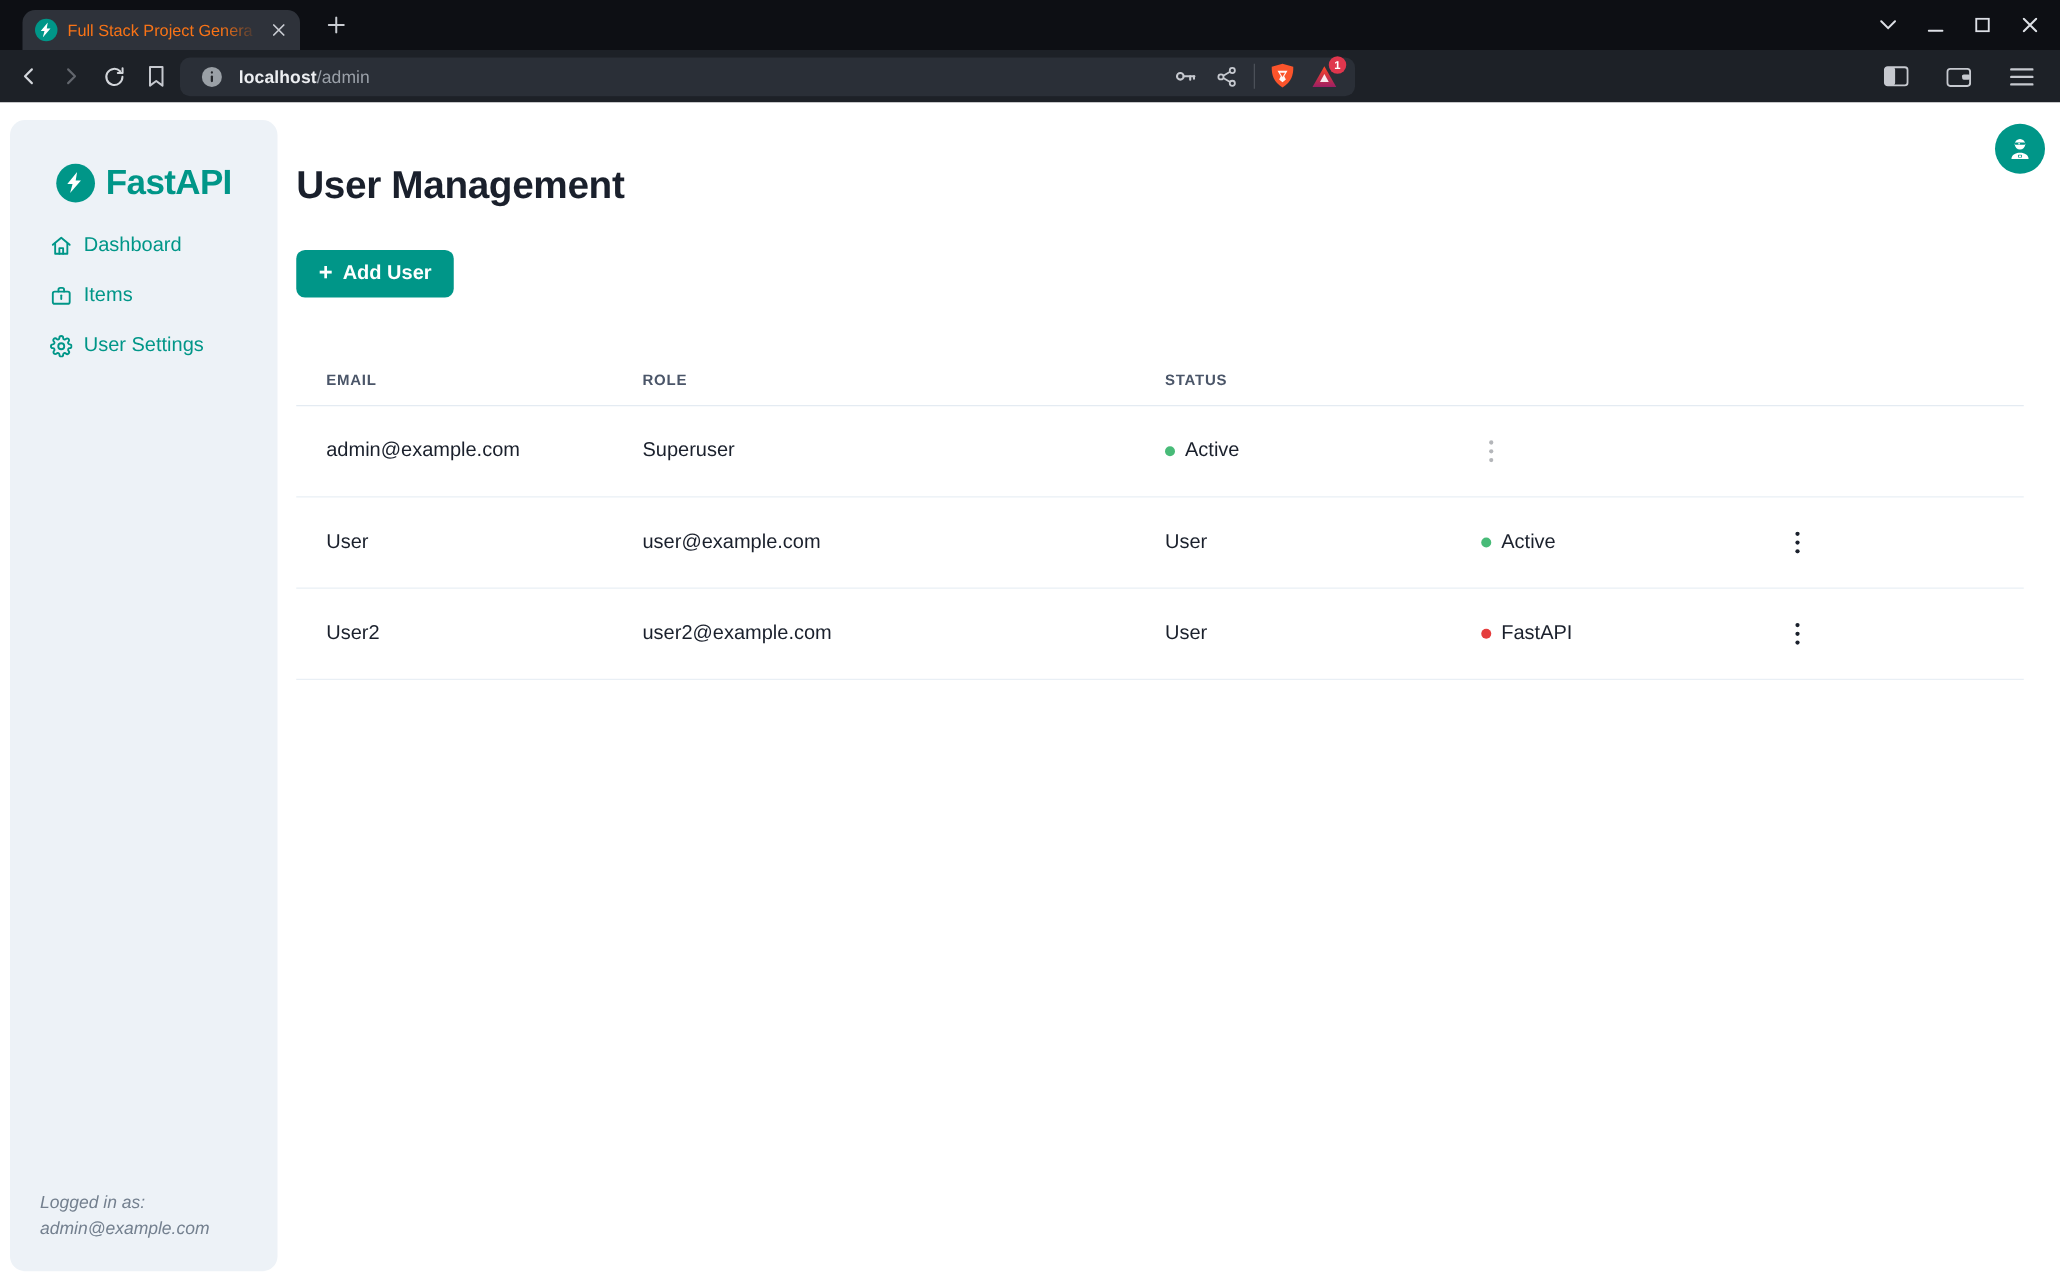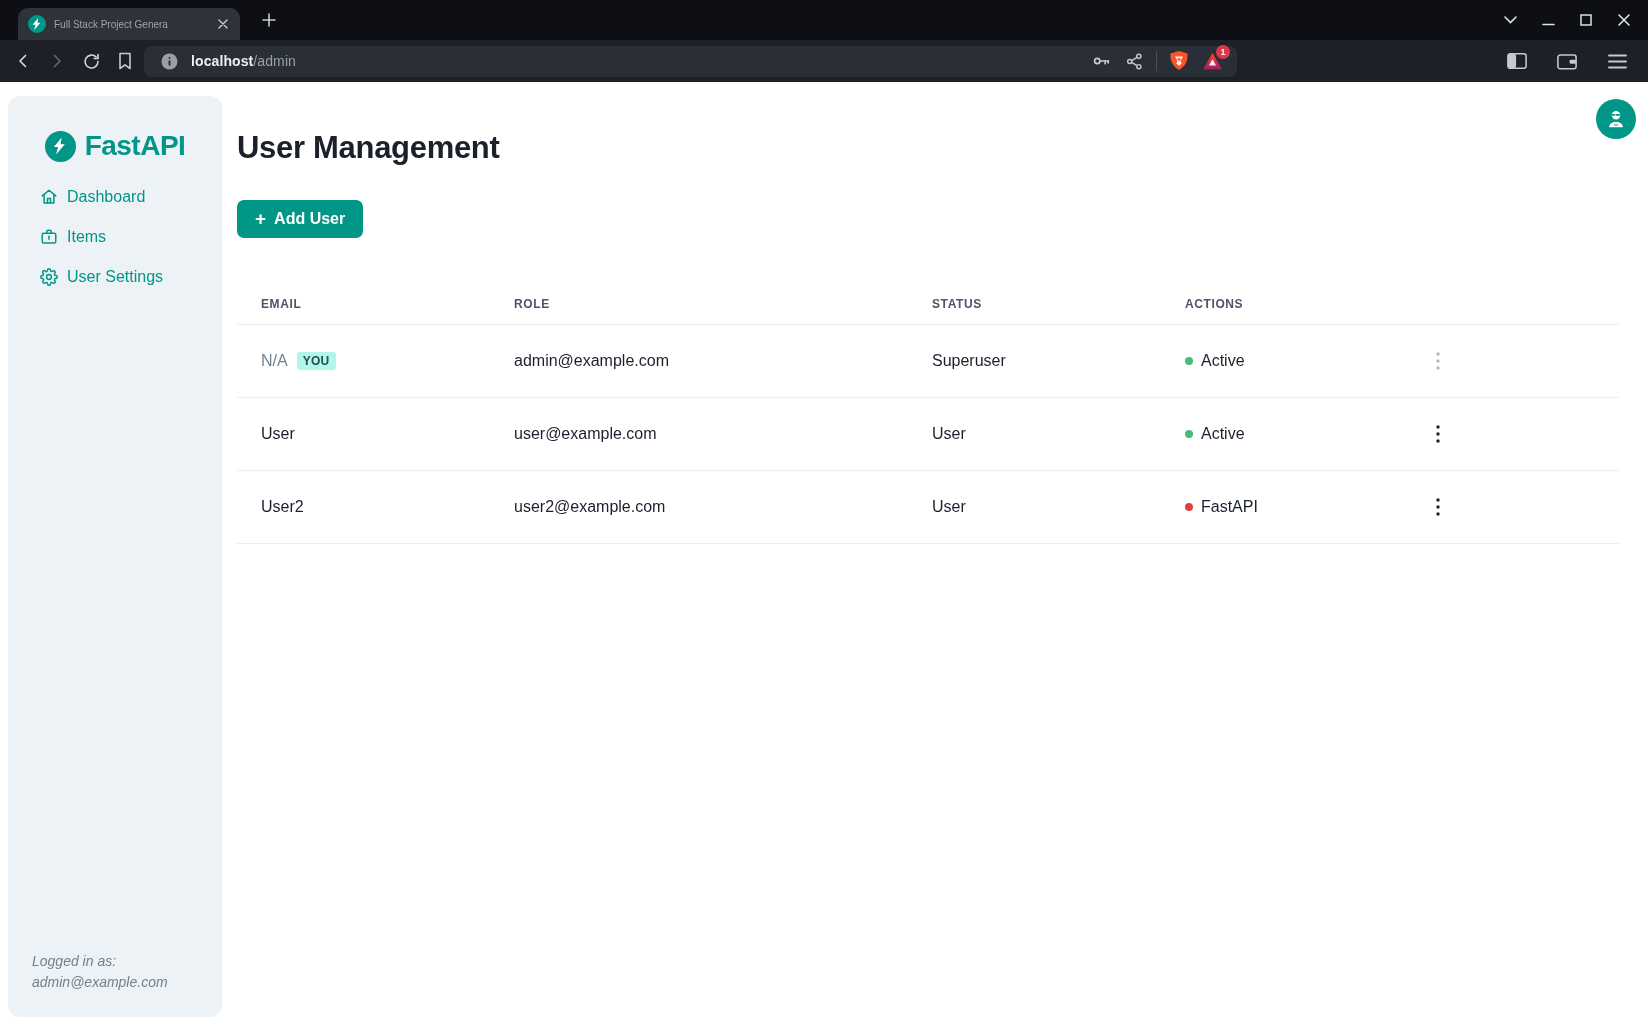--- a/index.html
+++ b/index.html
@@ -7,38 +7,38 @@
   body { font-family:"Liberation Sans", sans-serif; background:#fff; }
 
   .window { width:1648px; height:1025px; display:flex; flex-direction:column; }
 
   
   .tabstrip { height:40px; background:#0d0f14; display:flex; align-items:flex-end; flex:none; }
   .tab { margin-left:18px; width:222px; height:32px; background:#2e323a; border-radius:10px 10px 0 0;
          display:flex; align-items:center; padding:0 8px 0 10px; gap:8px; cursor:default; }
   .favicon { width:18px; height:18px; border-radius:50%; background:#009688; flex:none;
              display:flex; align-items:center; justify-content:center; }
-  .tab-title { flex:1; color:#a3a3a3; font-size:10px; white-space:nowrap; overflow:hidden;
+  .tab-title { flex:1; color:#f97316; font-size:13px; white-space:nowrap; overflow:hidden;
                -webkit-mask-image:linear-gradient(90deg,#000 82%,transparent); 
                mask-image:linear-gradient(90deg,#000 82%,transparent); }
   .tab-close { color:#c9ccd2; width:18px; height:18px; display:flex; align-items:center; justify-content:center;
                border-radius:50%; font-size:13px; }
   .newtab { align-self:center; margin-left:16px; color:#c9ccd2; width:26px; height:26px; border-radius:50%;
             display:flex; align-items:center; justify-content:center; }
   .win-controls { margin-left:auto; align-self:center; display:flex; align-items:center; gap:22px;
                   margin-right:16px; color:#dde0e6; }
   .win-controls .wbtn { width:16px; height:16px; display:flex; align-items:center; justify-content:center; }
 
   
   .toolbar { height:42px; background:#1d2127; display:flex; align-items:center; padding:0 10px; flex:none; }
   .tool-btn { width:26px; height:26px; display:flex; align-items:center; justify-content:center; flex:none; }
   .tool-btn + .tool-btn { margin-left:8px; }
   .tool-btn.disabled svg { stroke:#62666d; }
   .bookmark-btn { margin-left:148px; }
-  .url-field { margin-left:6px; width:1093px; height:31px; background:#2a2f37; border-radius:8px;
+  .url-field { margin-left:6px; width:940px; height:31px; background:#2a2f37; border-radius:8px;
                display:flex; align-items:center; padding:0 13px; }
   .url-text { margin-left:10px; font-size:14px; letter-spacing:.1px; white-space:nowrap; }
   .url-host { color:#eceef1; font-weight:700; }
   .url-path { color:#9aa0a8; font-weight:400; }
   .url-spacer { flex:1; }
   .field-icon { width:24px; height:24px; display:flex; align-items:center; justify-content:center; flex:none; }
   .field-icon + .field-icon { margin-left:9px; }
   .v-divider { width:1px; height:20px; background:#4b5058; margin:0 10px; flex:none; }
   .rewards-wrap { position:relative; }
   .rewards-badge { position:absolute; top:-4px; right:-6px; min-width:14px; height:14px; padding:0 3px;
@@ -296,28 +296,23 @@
       <button class="add-btn">
         <span class="plus">+</span>
         <span>Add User</span>
       </button>
 
       <div class="table">
         <div class="thead">
           <div class="th">Email</div>
           <div class="th">Role</div>
           <div class="th">Status</div>
-          <div class="th">Actions</div>
         </div>
         <div>
   <div class="trow">
-    <div class="td td-name muted-name">
-      <span class="cell-name">N/A</span>
-      <span class="you-badge">YOU</span>
-    </div>
     <div class="td">admin@example.com</div>
     <div class="td">Superuser</div>
     <div class="td">
       <span class="status-dot" style="background: rgb(72, 187, 120);"></span>
       <span>Active</span>
     </div>
     <div class="td">
       <button class="kebab-btn disabled">
         <svg width="4" height="18" viewBox="0 0 4 18">
                     <circle cx="2" cy="2" r="1.7" fill="#1a202c"></circle>

